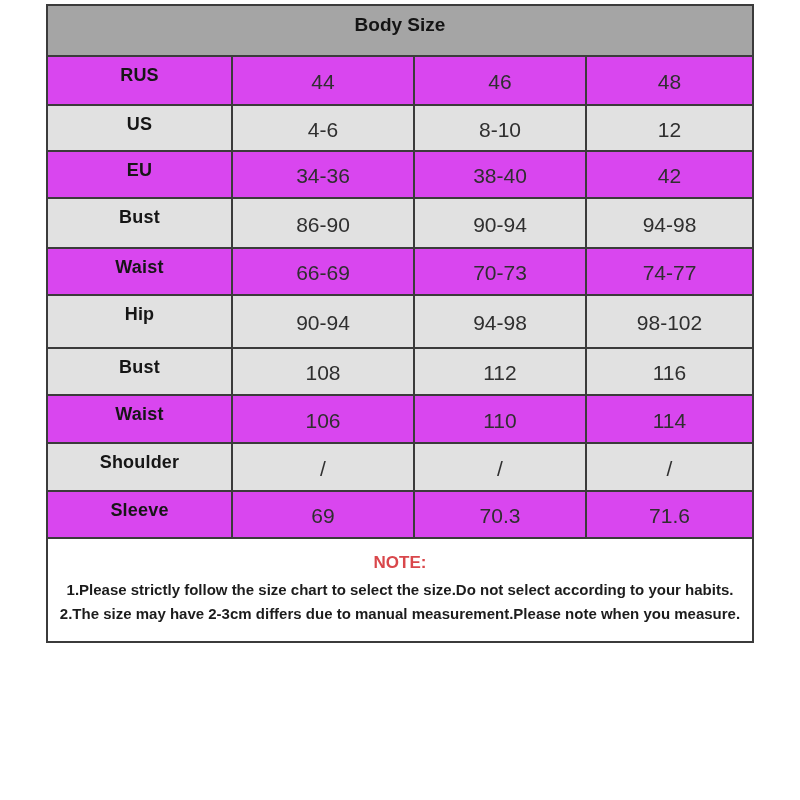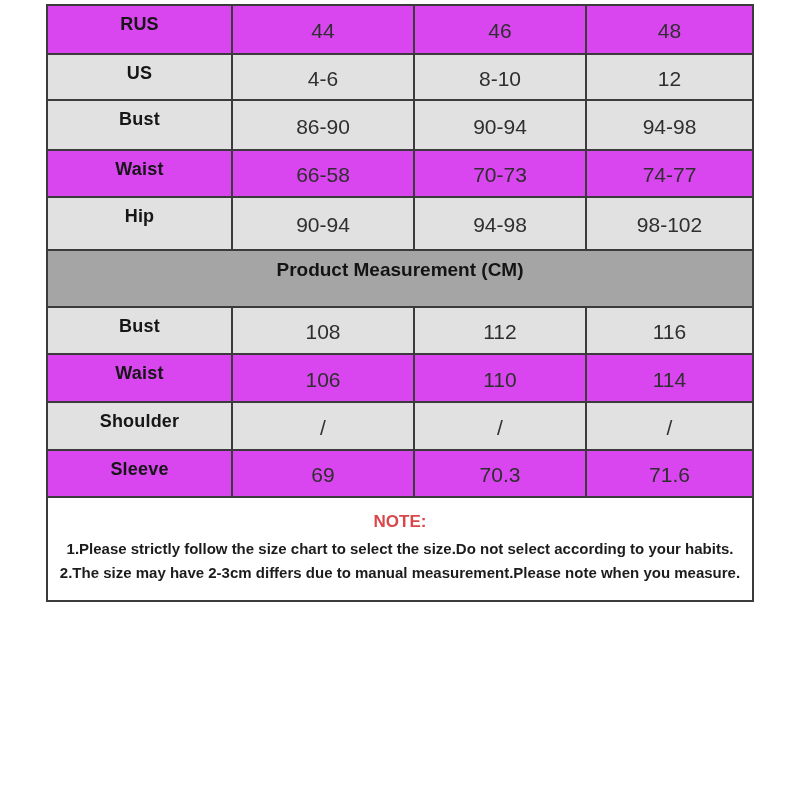--- a/index.html
+++ b/index.html
@@ -94,61 +94,67 @@
 <div class="chart-wrap">
   <table class="size-chart">
     <colgroup>
       <col style="width:185px">
         <col style="width:182px">
         <col style="width:172px">
         <col style="width:167px">
     </colgroup>
 
     <tbody>
+        <tr class="section-hdr rh-hdr1">
+      <td colspan="4">Body Size</td>
+    </tr>
 
 
     <tr class="white rh-rus">
       <td class="lbl">RUS</td>
       <td class="val">44</td>
       <td class="val">46</td>
       <td class="val">48</td>
     </tr>
 
     <tr class="gray rh-us">
       <td class="lbl">US</td>
       <td class="val">4-6</td>
       <td class="val">8-10</td>
       <td class="val">12</td>
     </tr>
 
+    <tr class="white rh-eu">
+      <td class="lbl">EU</td>
+      <td class="val">34-36</td>
+      <td class="val">38-40</td>
+      <td class="val">42</td>
+    </tr>
 
     <tr class="gray rh-bust">
       <td class="lbl">Bust</td>
       <td class="val">86-90</td>
       <td class="val">90-94</td>
       <td class="val">94-98</td>
     </tr>
 
     <tr class="white rh-waist">
       <td class="lbl">Waist</td>
-      <td class="val">66-58</td>
+      <td class="val">66-69</td>
       <td class="val">70-73</td>
       <td class="val">74-77</td>
     </tr>
 
     <tr class="gray rh-hip">
       <td class="lbl">Hip</td>
       <td class="val">90-94</td>
       <td class="val">94-98</td>
       <td class="val">98-102</td>
     </tr>
 
-    <tr class="section-hdr rh-hdr2">
-      <td colspan="4">Product Measurement (CM)</td>
-    </tr>
 
     <tr class="gray rh-47">
       <td class="lbl">Bust</td>
       <td class="val">108</td>
       <td class="val">112</td>
       <td class="val">116</td>
     </tr>
 
     <tr class="white rh-48">
       <td class="lbl">Waist</td>

